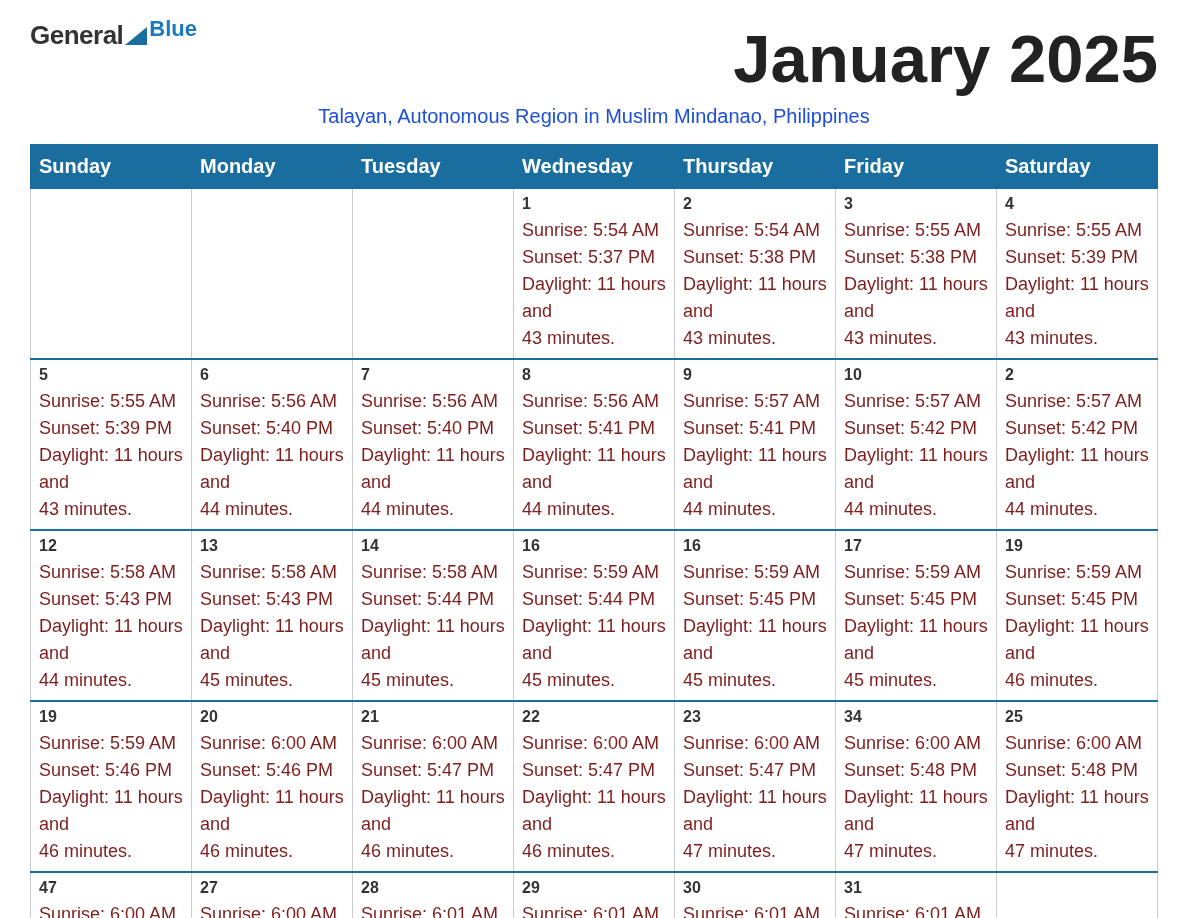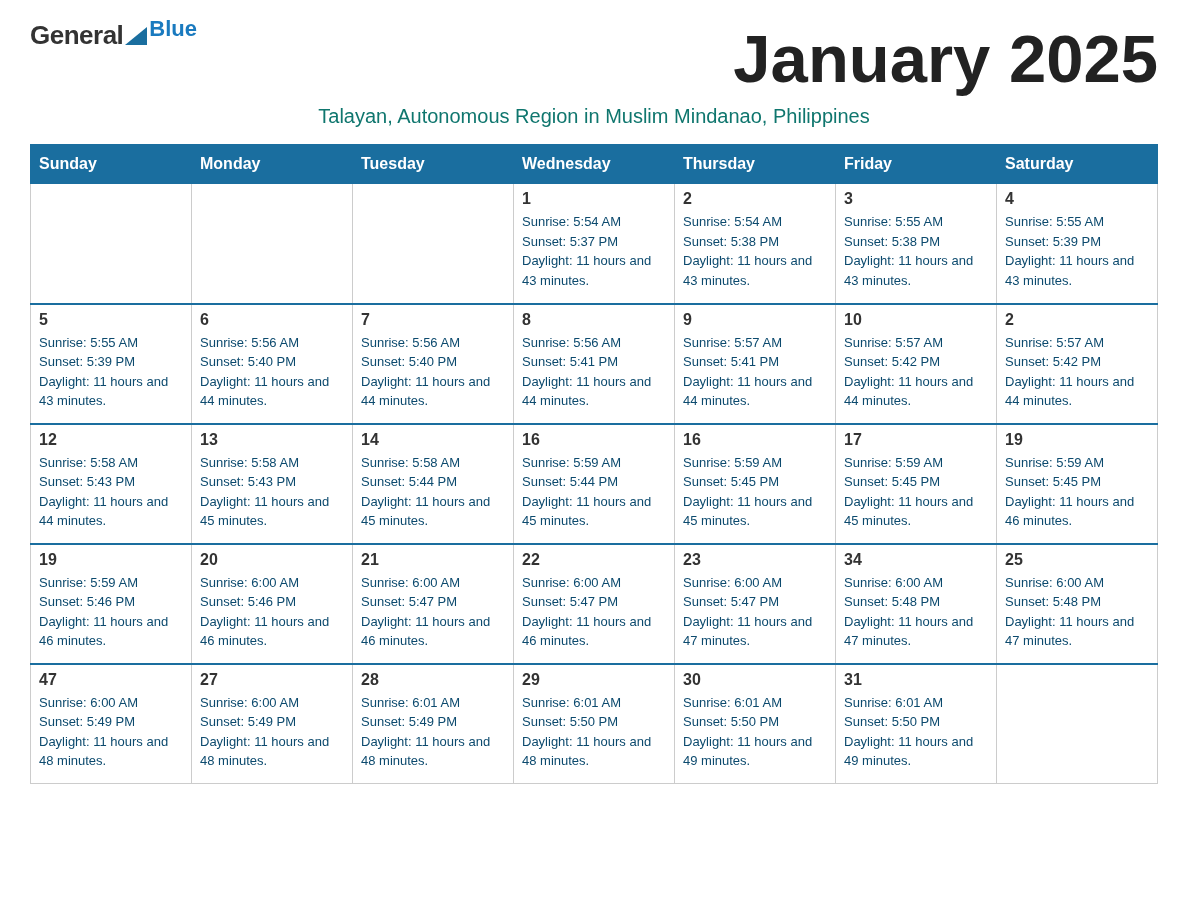--- a/index.html
+++ b/index.html
@@ -41,35 +41,35 @@
     }
     .page-title {
       font-size: 67px;
       font-weight: bold;
       color: #222;
       text-align: right;
     }
     .subtitle {
       text-align: center;
       font-size: 20px;
-      color: #0f766e;
+      color: #1d4ed8;
       margin-bottom: 16px;
       font-weight: normal;
     }
     .calendar-table {
       width: 100%;
       border-collapse: collapse;
       table-layout: fixed;
     }
     .calendar-table thead tr th {
       background-color: #1a6e9f;
       color: #fff;
       padding: 10px 8px;
       text-align: left;
-      font-size: 16px;
+      font-size: 20px;
       font-weight: bold;
       border: 1px solid #1a6e9f;
     }
     .calendar-table tbody tr td {
       vertical-align: top;
       border: 1px solid #ccc;
       padding: 6px 8px;
       font-size: 13px;
       color: #333;
       min-height: 90px;
@@ -78,22 +78,22 @@
     .calendar-table tbody tr td.empty {
       background: #fff;
     }
     .day-number {
       font-size: 16px;
       font-weight: bold;
       color: #333;
       margin-bottom: 4px;
     }
     .day-info {
-      font-size: 13px;
-      color: #0c4a6e;
+      font-size: 18px;
+      color: #7f1d1d;
       line-height: 1.5;
     }
     .row-separator td {
       border-top: 2px solid #1a6e9f !important;
     }
   </style>
 </head>
 <body>
 
 <div class="header-row">

